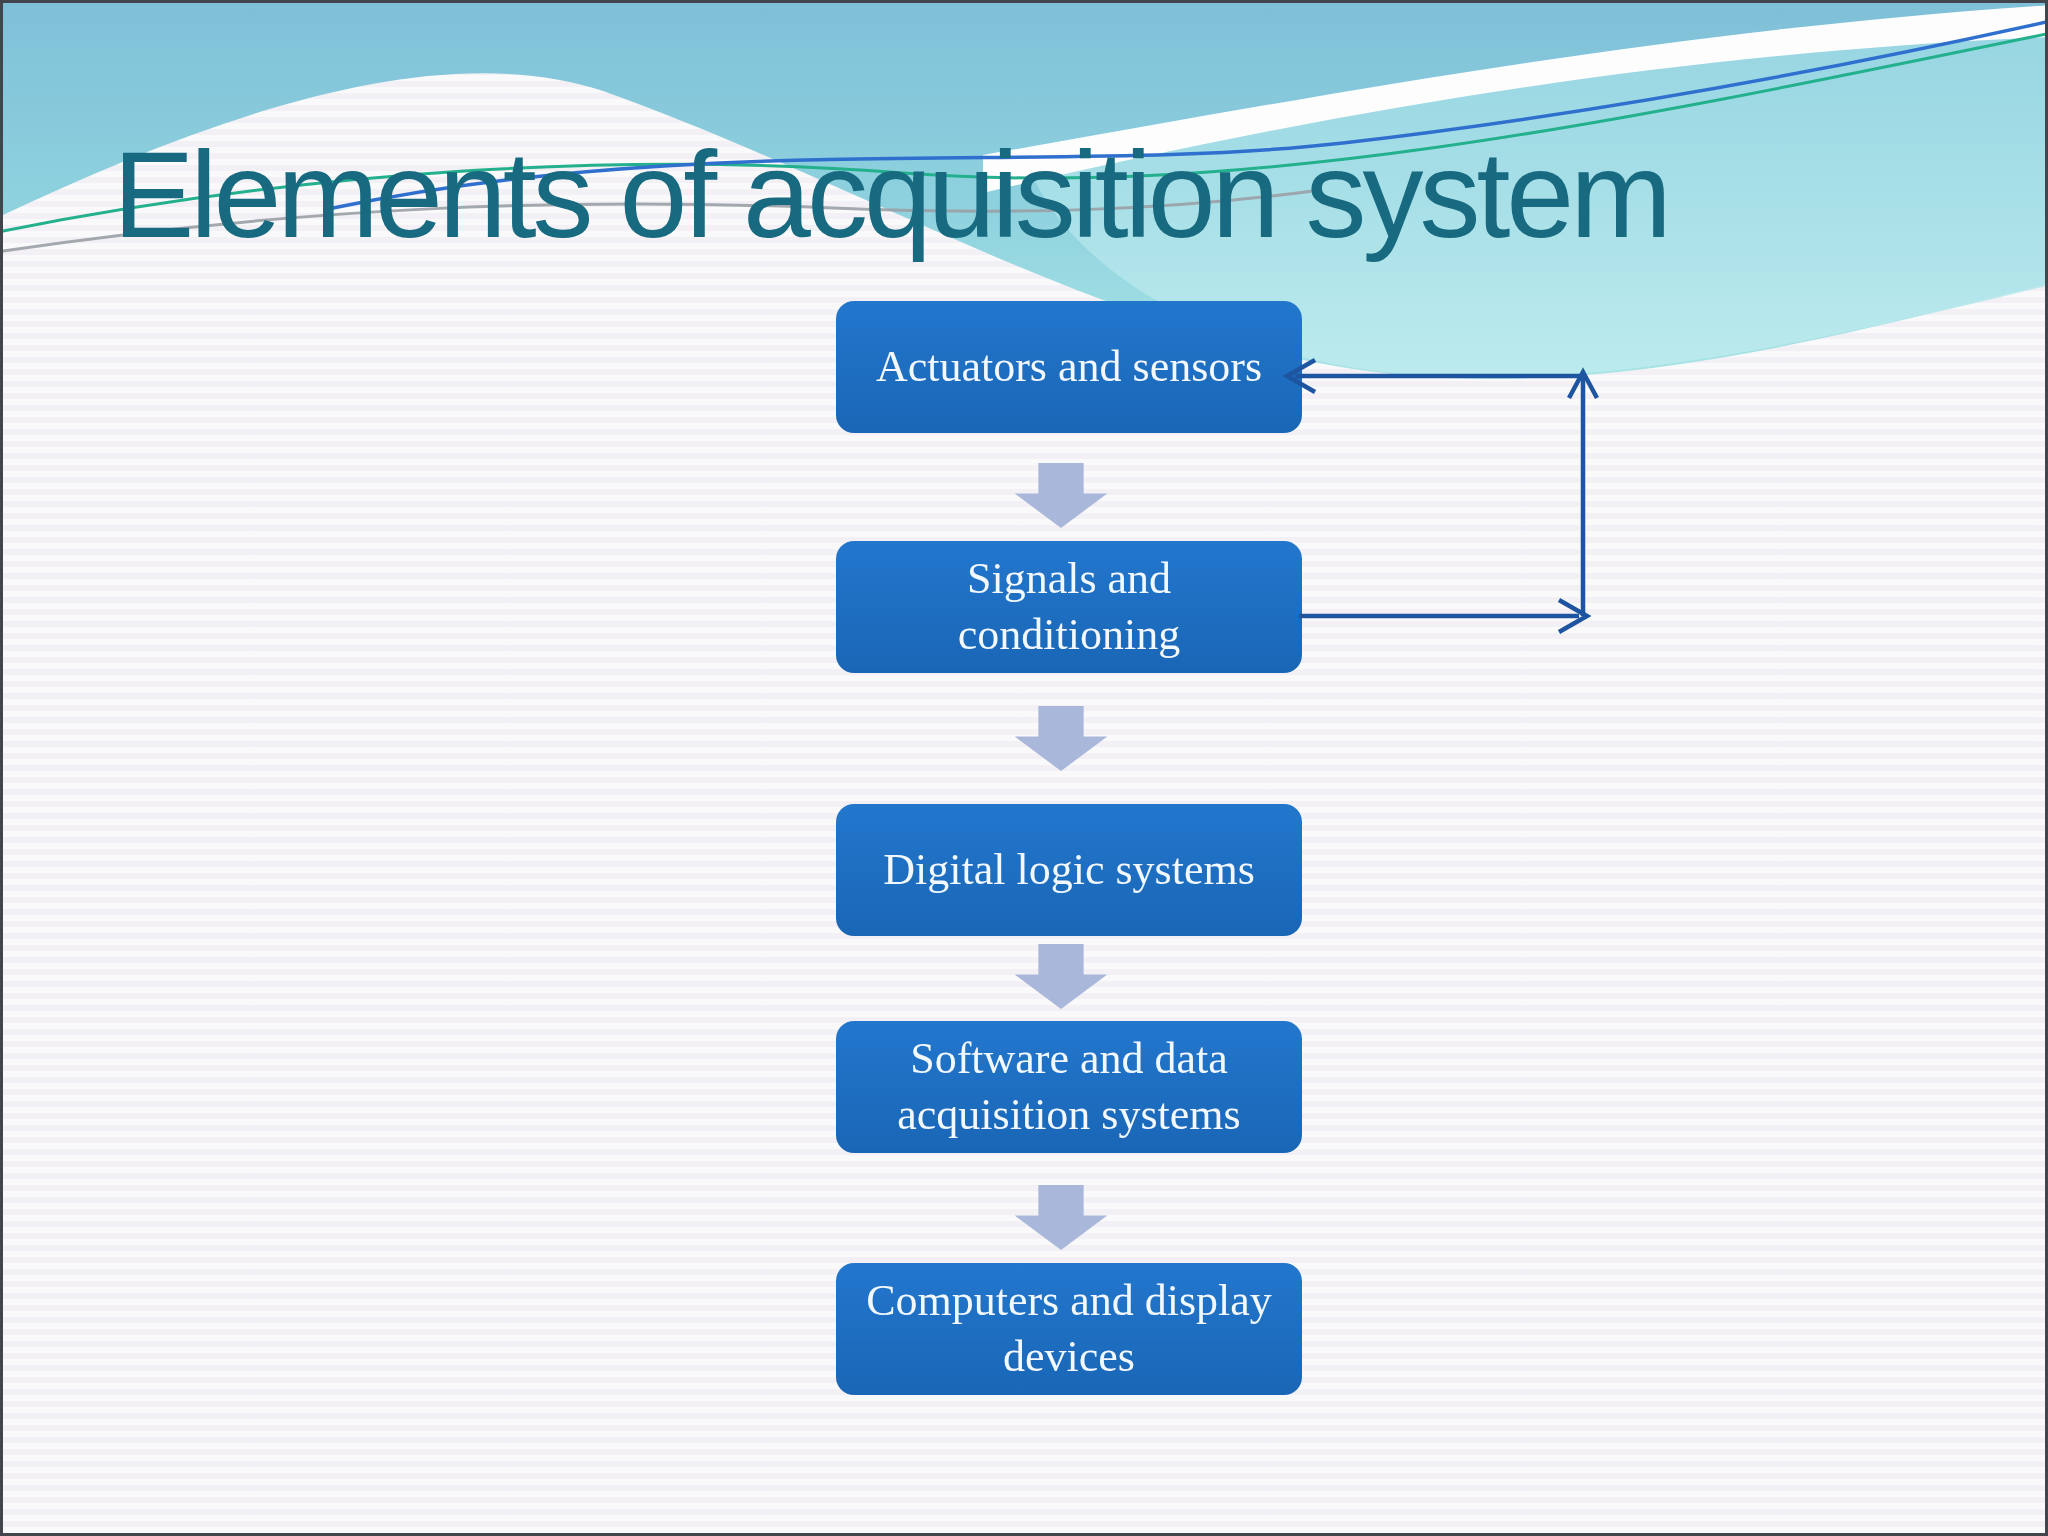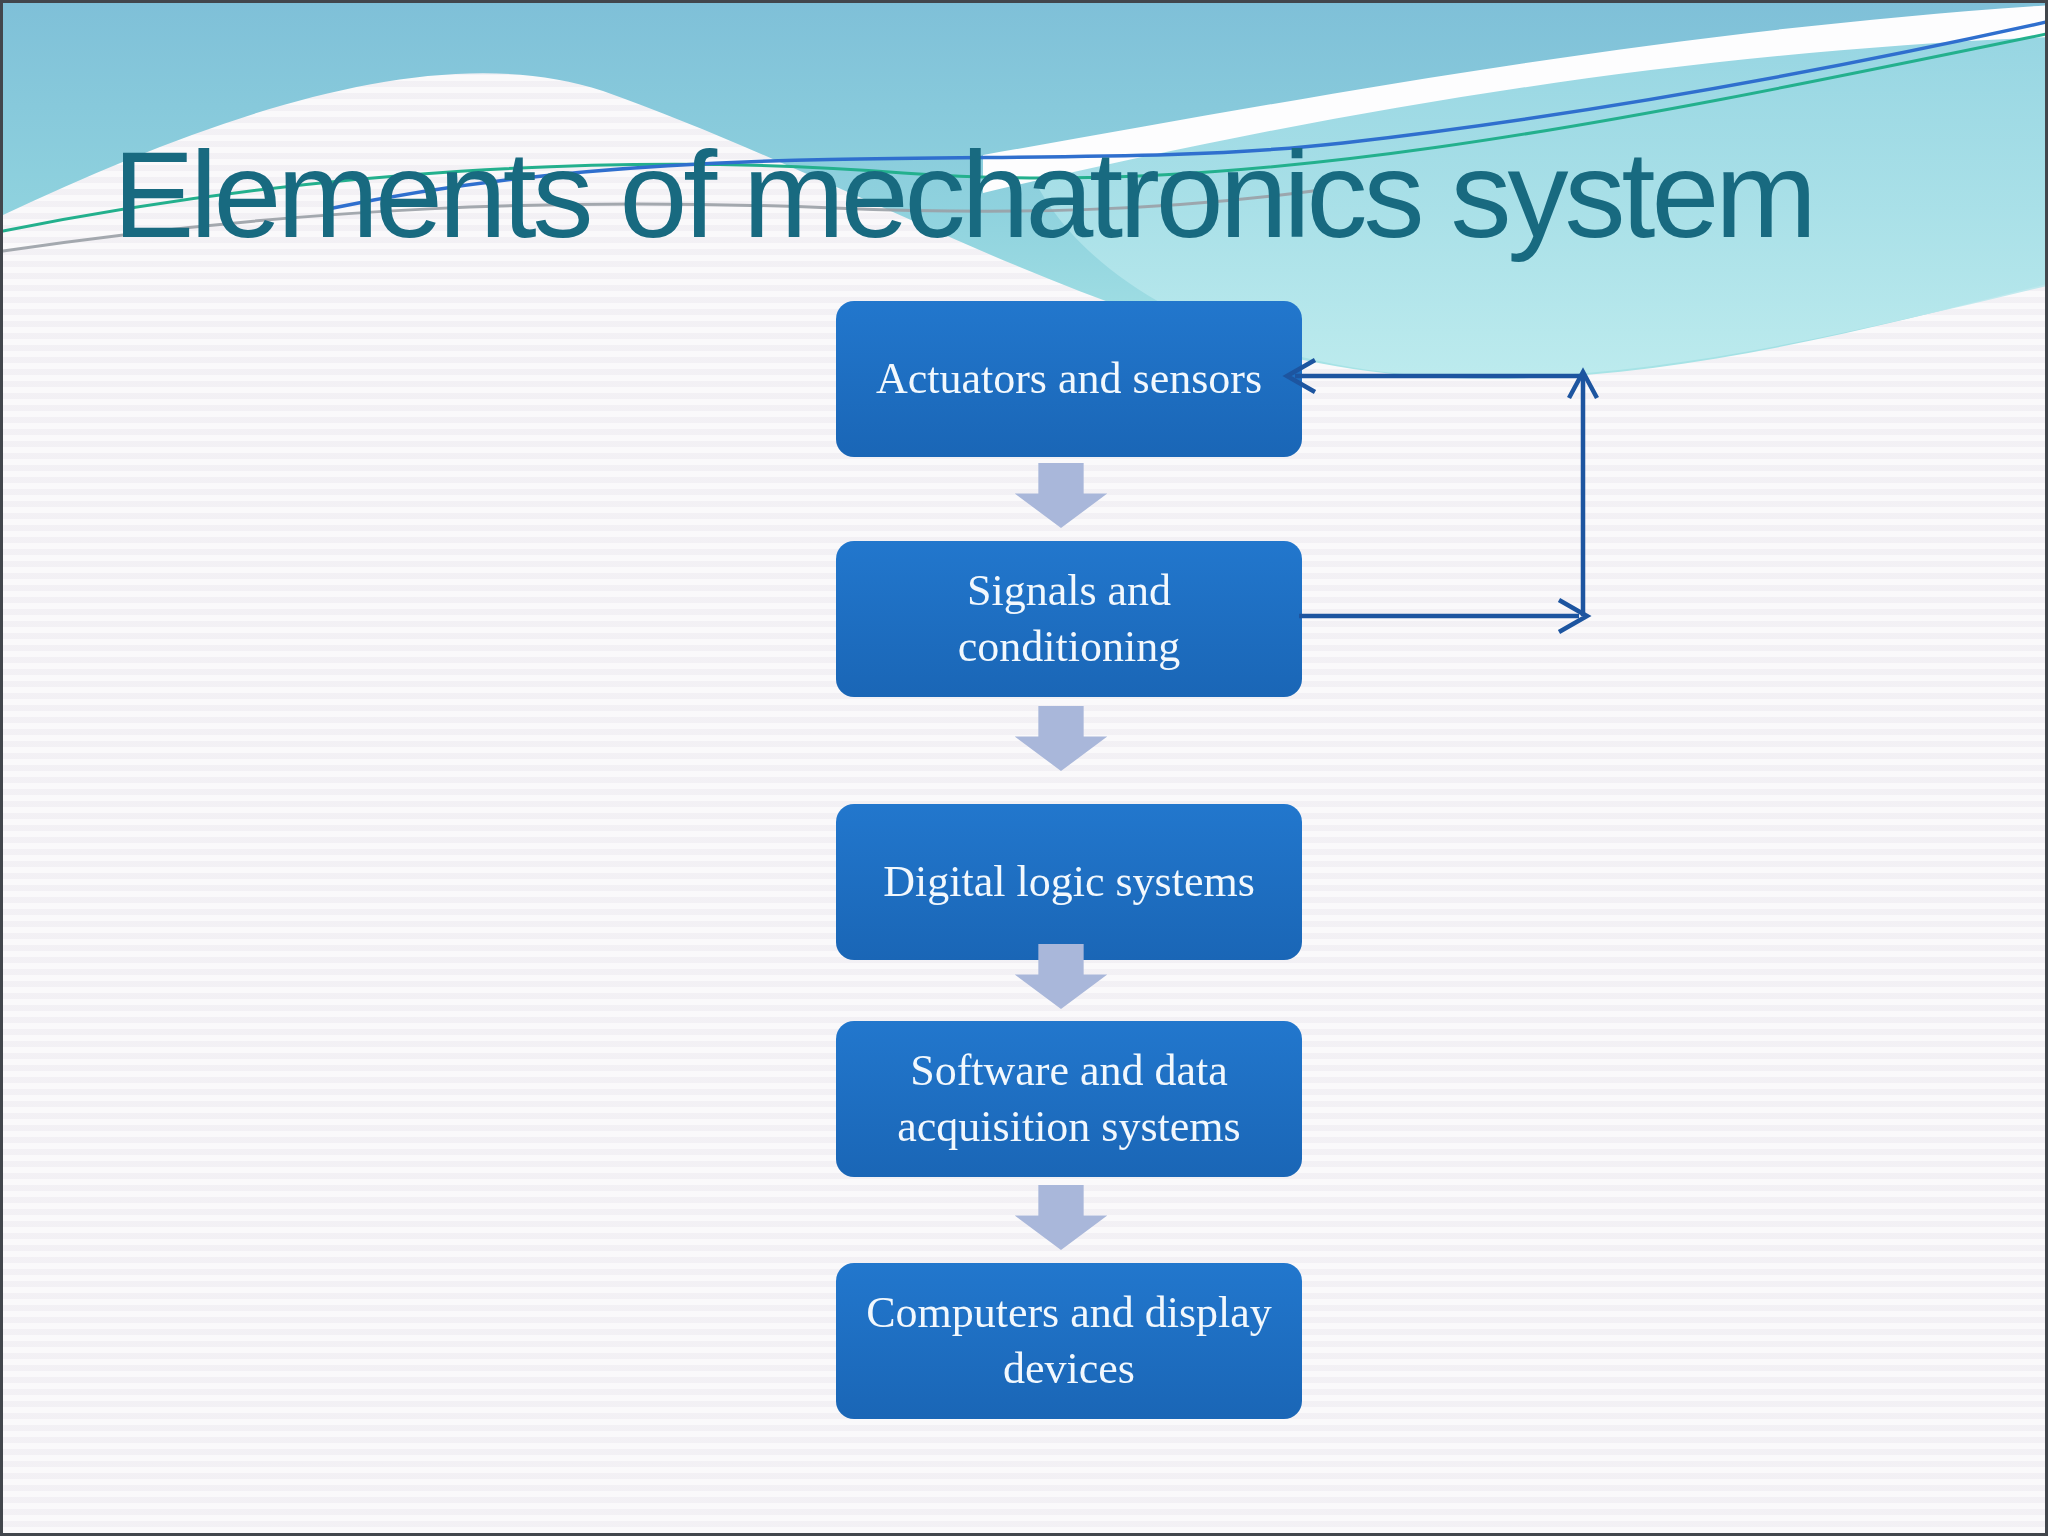--- a/index.html
+++ b/index.html
@@ -28,21 +28,21 @@
     width:1860px;
     font-size:122px;
     letter-spacing:-4px;
     line-height:1.05;
     color:var(--title,#186a80);
     white-space:nowrap;
   }
   
   .flow-box{
     position:absolute;
-    left:833px;width:466px;height:156px;
+    left:833px;width:466px;height:132px;
     box-sizing:border-box;
     border-radius:18px;
     background:linear-gradient(180deg,var(--box-fill-top,#2277cd),var(--box-fill-bottom,#1a66b6));
     display:flex;align-items:center;justify-content:center;
     text-align:center;
     color:var(--box-text,#f2f8fd);
     font-family:"Liberation Serif","DejaVu Serif",serif;
     font-size:44px;line-height:1.28;
     padding:0 22px;
   }
@@ -90,21 +90,21 @@
     <path fill="url(#tealGradLight)" opacity="0.85" d="M1020,150 C1350,105 1700,48 2048,32 L2048,282 C1840,332 1600,390 1400,371
          C1190,350 1055,255 1020,150 Z"></path>
 
     <path fill="#fdfdfe" d="M980,152 C1300,96 1650,28 2048,2 L2048,34 C1660,50 1310,112 980,190 Z"></path>
 
     <path class="accent-line" stroke="#23b08d" stroke-width="3" d="M0,228 C300,168 620,148 900,170 C1250,196 1620,118 2048,30"></path>
     <path class="accent-line" stroke="#9aa0a6" stroke-width="3" opacity="0.9" d="M0,248 C300,204 560,194 830,205 C1010,212 1160,208 1310,188"></path>
     <path class="accent-line" stroke="#2f6fce" stroke-width="3.5" d="M330,205 C700,128 1060,172 1340,140 C1600,110 1850,62 2048,18"></path>
   </svg>
 
-  <div class="slide-title">Elements of mechatronics system</div>
+  <div class="slide-title">Elements of acquisition system</div>
 
   <div class="flow-box box-1">
     <span>Actuators and sensors</span>
   </div>
   <div class="flow-box box-2">
     <span>Signals and conditioning</span>
   </div>
   <div class="flow-box box-3">
     <span>Digital logic systems</span>
   </div>

